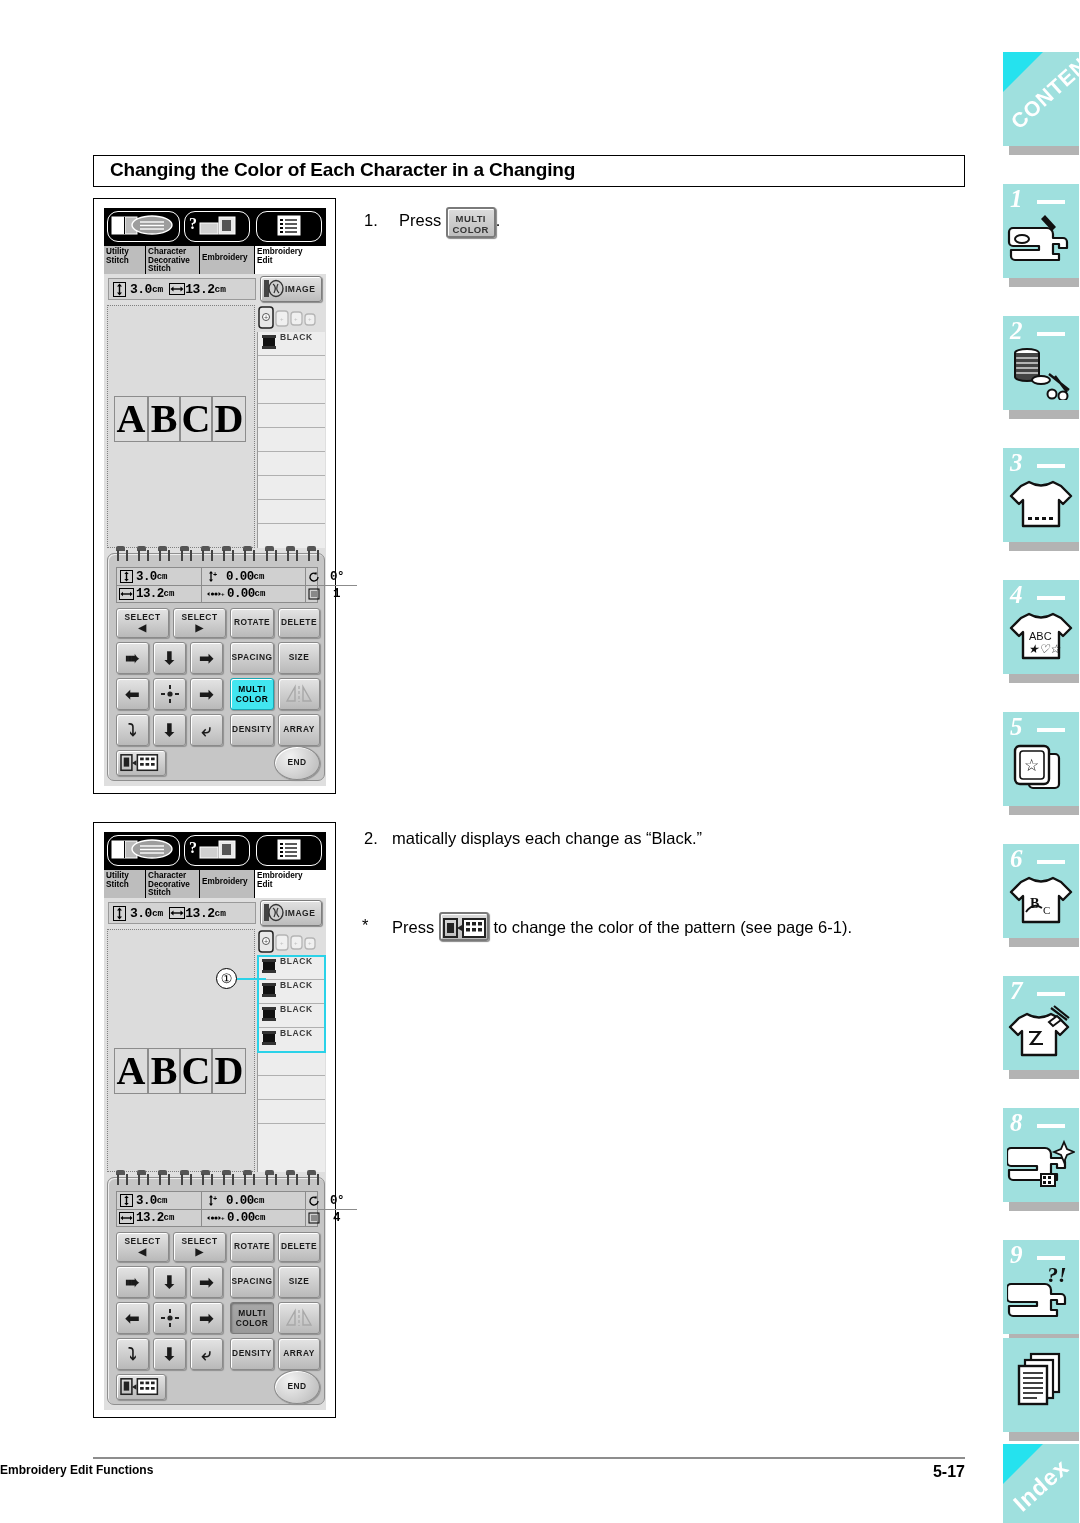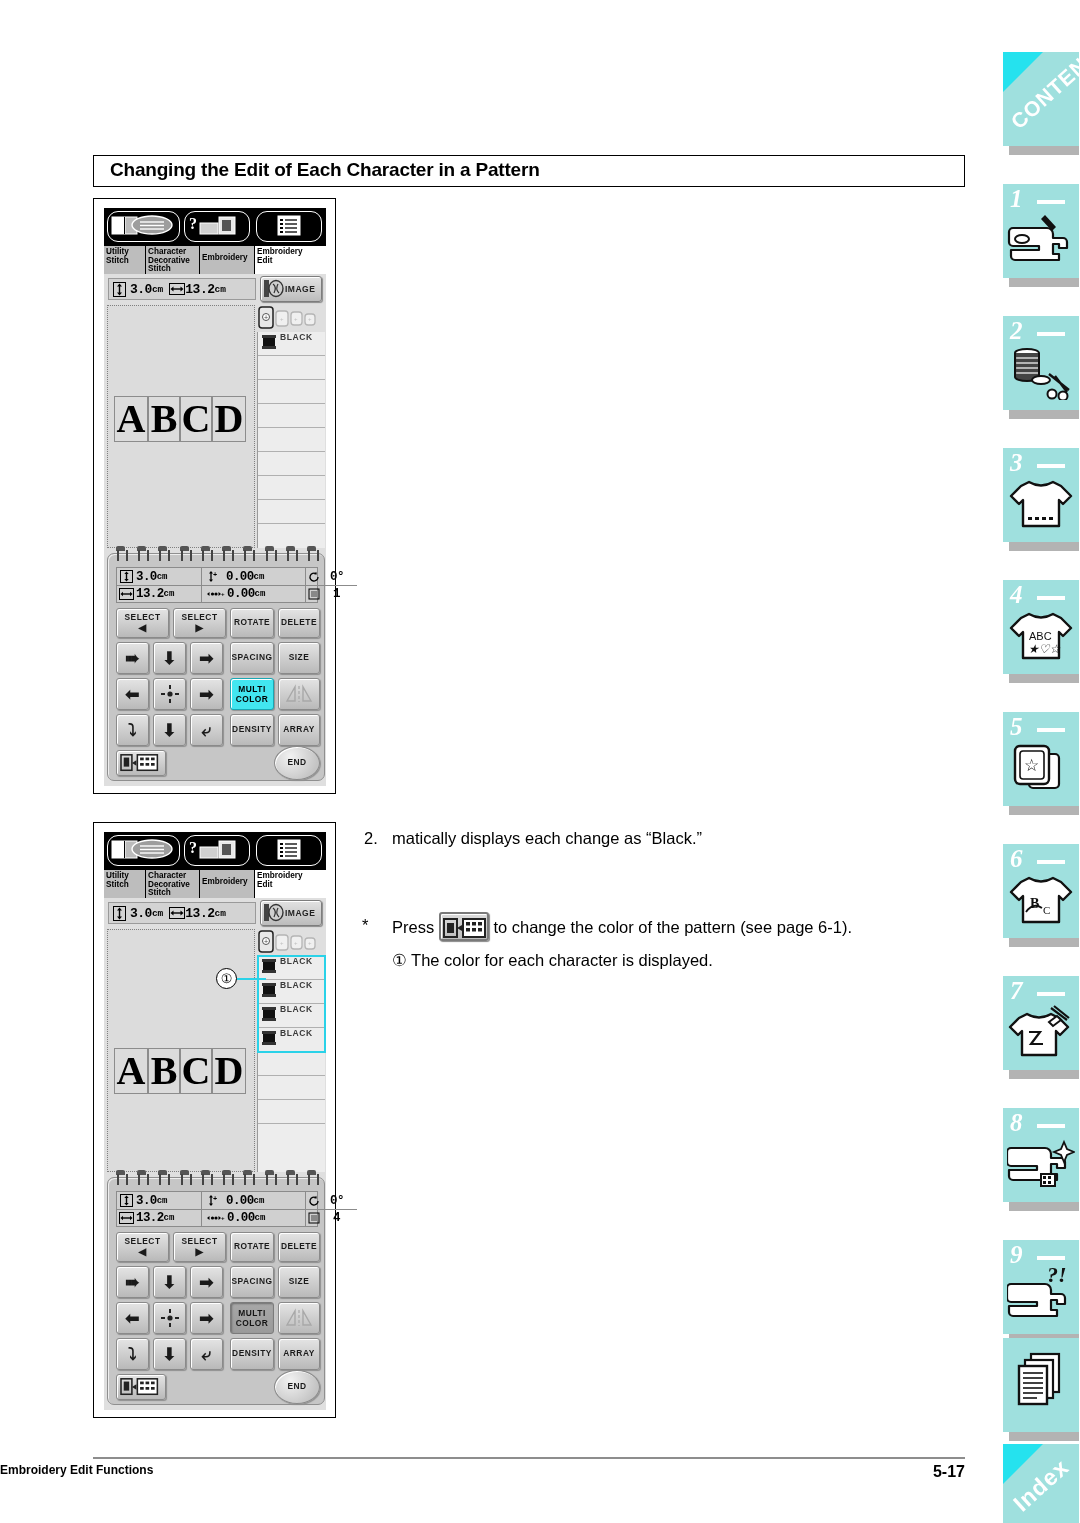--- a/index.html
+++ b/index.html
@@ -221,23 +221,32 @@
     position:absolute; left:880px; top:1463px; width:85px; text-align:right;
     font-size:16px; font-weight:bold;
   }
 </style>
 </head>
 <body>
 
 <div id="page">
 
   <div id="title-bar">
-    <div class="ttxt">Changing the Edit of Each Character in a Pattern</div>
+    <div class="ttxt">Changing the Color of Each Character in a Changing</div>
   </div>
 
+  <div class="body-text" style="left:364px; top:207px; width:600px;">
+    <span>1.</span>
+    <span style="display:inline-block;width:12px"></span>
+    <span>Press</span>
+    <span class="inline-btn inline-multicolor">
+      <span>MULTI</span><br>
+      <span>COLOR</span>
+    </span><span>.</span>
+  </div>
 
   <div class="body-text" style="left:364px; top:826px; width:610px;">
     <span style="position:absolute;left:0;top:0;">2.</span>
     <div style="margin-left:28px;">
       <div>matically displays each change as “Black.”</div>
     </div>
   </div>
 
   <div class="body-text" style="left:362px; top:912px; width:620px;">
     <span style="position:absolute;left:0;top:1px;">*</span>
@@ -256,24 +265,20 @@
             <rect x="24" y="12" width="4" height="3.5"></rect>
               <rect x="30" y="12" width="4" height="3.5"></rect>
               <rect x="36" y="12" width="4" height="3.5"></rect>
           </g>
         </svg>
       </span>
       <span>to change the color of the pattern (see page 6-1).</span>
     </div>
   </div>
 
-  <div class="body-text" style="left:392px; top:948px; width:600px;">
-    <span style="font-family:'Liberation Serif',serif;">①</span>
-    <span>The color for each character is displayed.</span>
-  </div>
 
   <div class="figure" style="left:93px; top:198px; width:243px; height:596px;">
     <div class="lcd" style="left:10px; top:9px; width:222px; height:578px;">
 
       <div class="icon-strip" style="left:0; top:0; width:222px; height:38px;">
         <div class="icon-cap" style="left:3px; width:73px;">
           <svg width="66" height="26" viewBox="0 0 66 26" style="margin:1px 2px;">
             <rect x="2" y="4" width="12" height="17" fill="#fff" stroke="#fff"></rect>
             <rect x="15" y="4" width="12" height="17" fill="#bbb" stroke="#fff"></rect>
             <line x1="14.5" y1="4" x2="14.5" y2="21" stroke="#000" stroke-width="1"></line>

